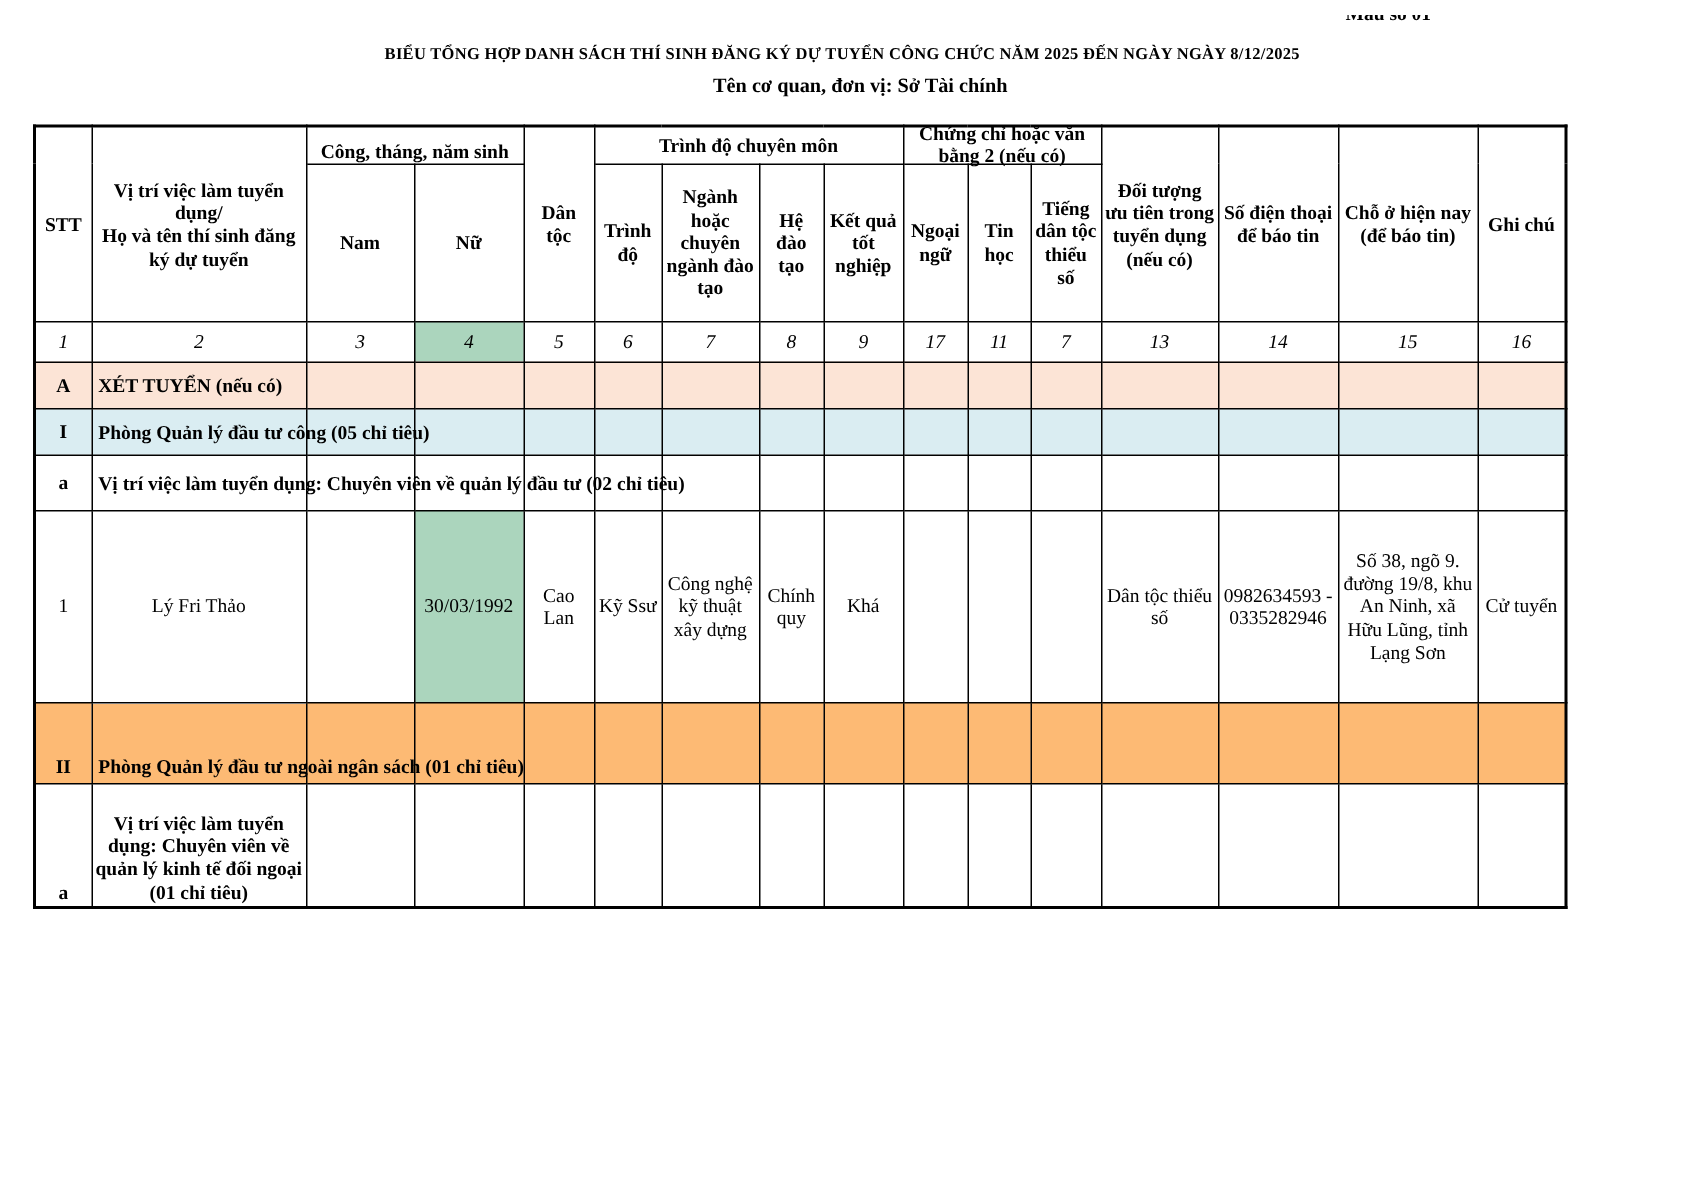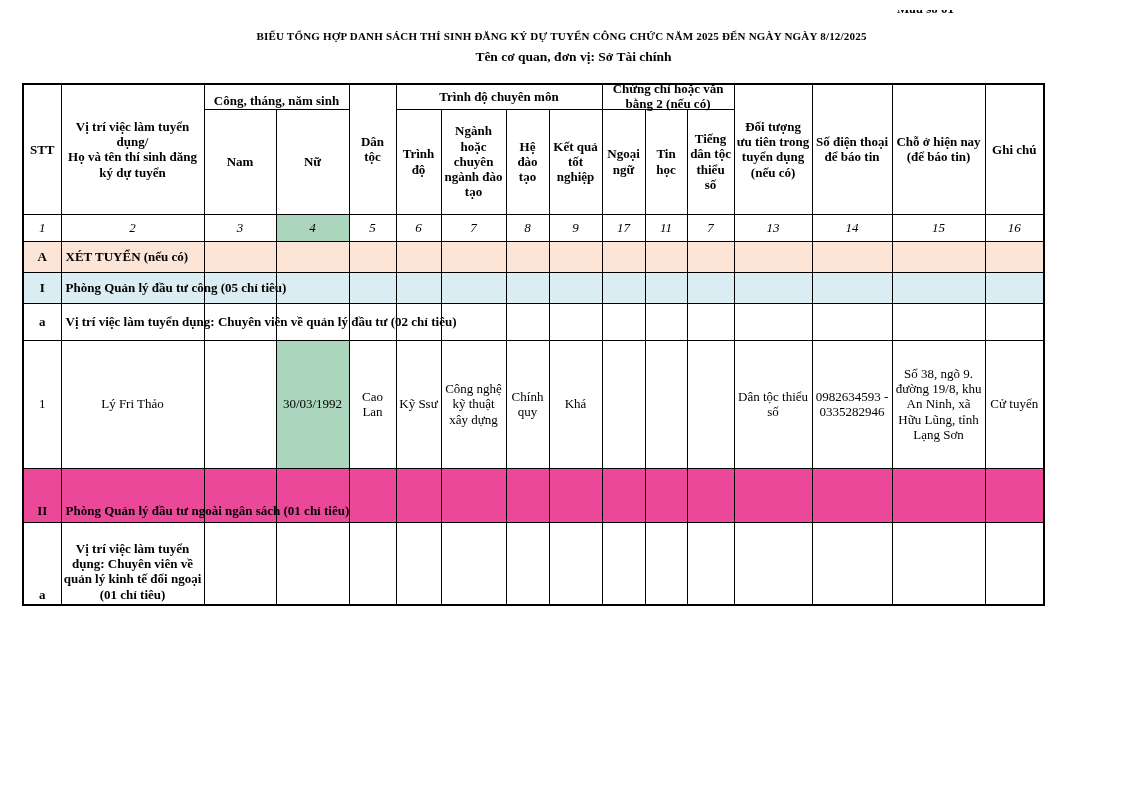--- a/index.html
+++ b/index.html
@@ -39,21 +39,21 @@
     overflow: visible;
   }
   table.main { border: 2px solid #000; }
   tr.group-row { height: 25px; }
   tr.sub-row { height: 105px; }
   tr.num-row { height: 27px; font-style: italic; }
   tr.row-a { height: 31px; background: #fce4d6; }
   tr.row-i { height: 31px; background: #daedf2; }
   tr.row-a1 { height: 37px; }
   tr.row-data { height: 128px; }
-  tr.row-ii { height: 54px; background: #ec4899; }
+  tr.row-ii { height: 54px; background: #fdba74; }
   tr.row-ii td { vertical-align: bottom; padding-bottom: 3px; }
   tr.row-a2 { height: 83px; }
   tr.row-a2 td { vertical-align: bottom; padding-bottom: 2px; }
   .hdr { font-weight: bold; margin-left: 12px; }
   td.pos-hdr { white-space: pre-line; }
   td.rel { position: relative; }
   .poke-up {
     position: absolute; left: 0; right: 0; bottom: 1px;
     line-height: 14px; font-weight: bold; text-align: center;
   }

